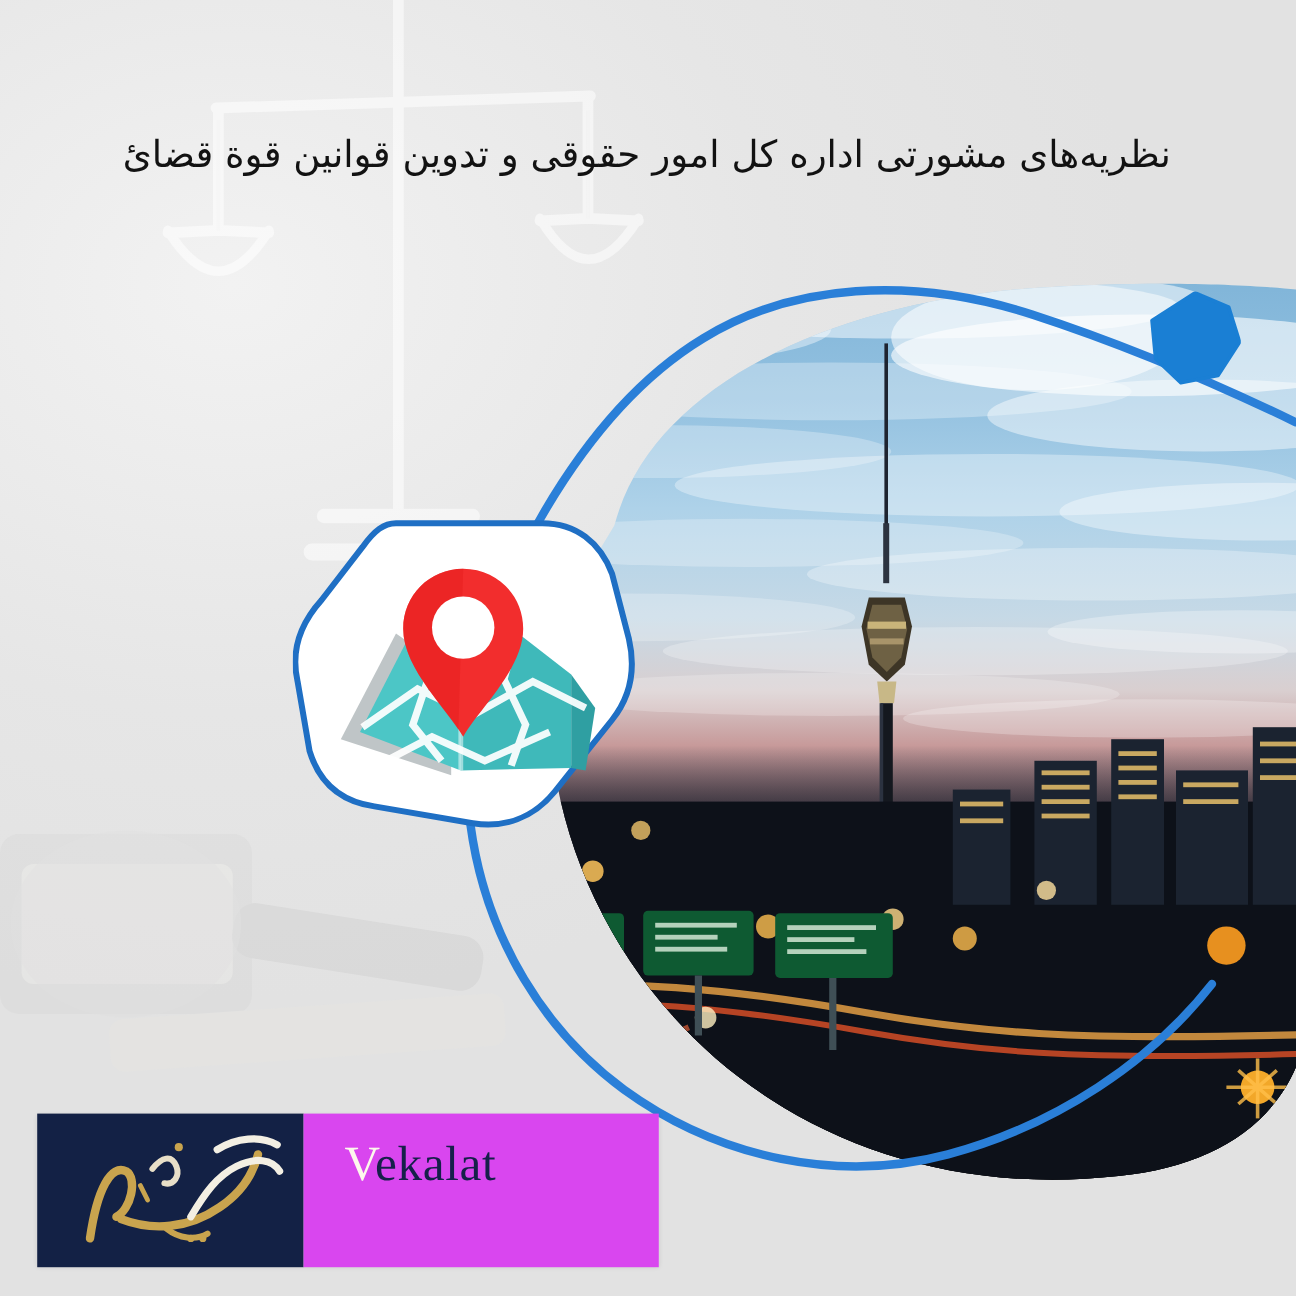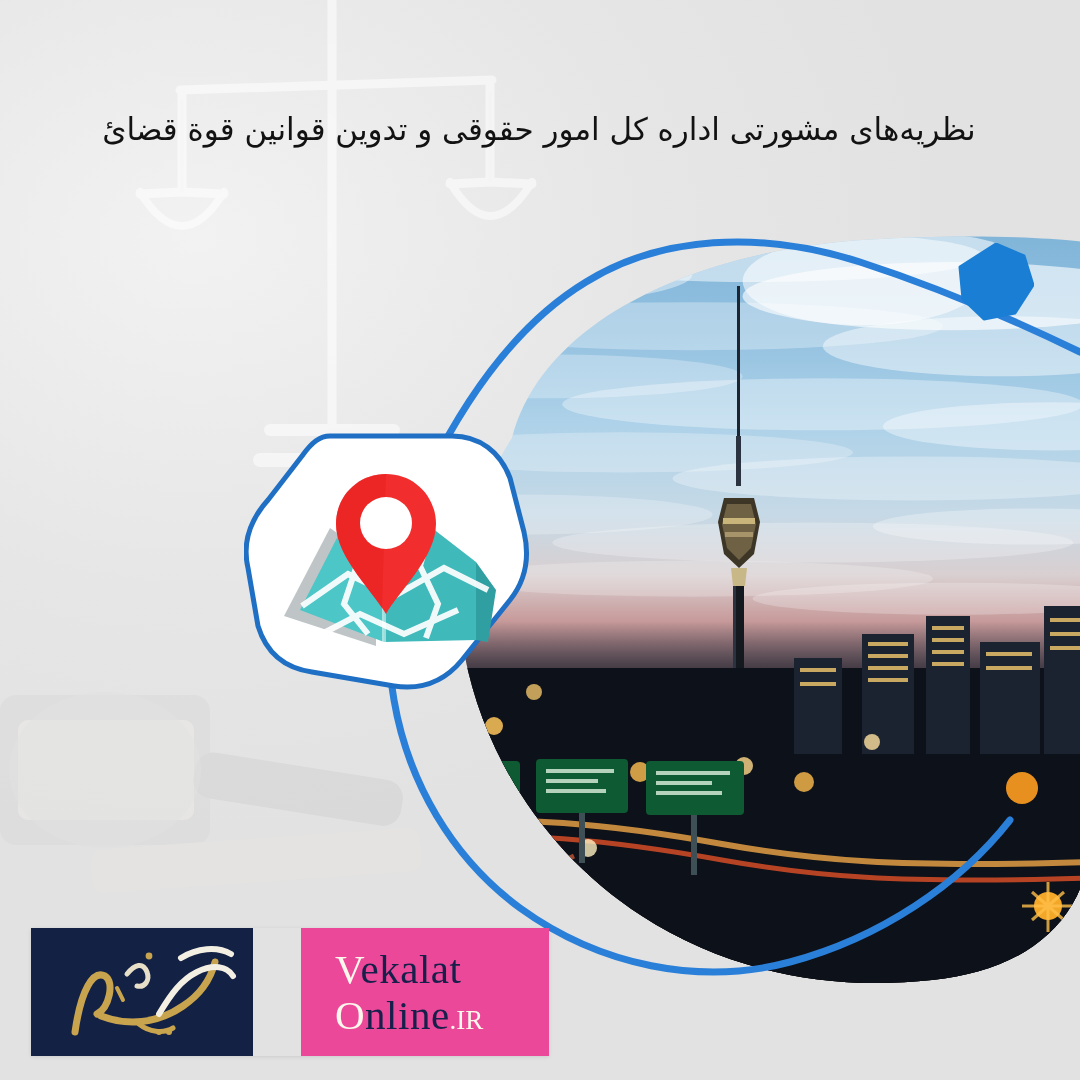--- a/index.html
+++ b/index.html
@@ -64,21 +64,21 @@
   
   .hept { position:absolute; left:958px; top:243px; width:76px; height:78px; }
 
   
   .badge { position:absolute; left:244px; top:428px; width:288px; height:268px; }
 
   
   .logo { position:absolute; left:31px; top:928px; width:518px; height:128px; display:flex;
           box-shadow:0 1px 4px rgba(0,0,0,.10); }
   .logo-navy { width:222px; background:#132145; position:relative; }
-  .logo-gold { flex:1; background:#ec4899; position:relative;margin-left:48px; }
+  .logo-gold { flex:1; background:#d946ef; position:relative; }
   .logo-gold .line {
     position:absolute; left:34px; font-family:"Liberation Serif","DejaVu Serif",serif;
     font-size:41px; letter-spacing:.5px; color:#16204a; white-space:nowrap;
   }
   .logo-gold .l1 { top:17px; }
   .logo-gold .l2 { top:63px; }
   .logo-gold .cap { color:#fdf8ec; }
   .logo-gold .tld { font-size:27px; color:#fdf8ec; letter-spacing:0; }
   .calig { position:absolute; inset:0; }
 </style>
@@ -293,19 +293,16 @@
           <circle cx="128" cy="104" r="3" fill="#c9a44e" stroke="none"></circle>
           <circle cx="138" cy="104" r="3" fill="#c9a44e" stroke="none"></circle>
           <path d="M86 60 L92 72" stroke="#c9a44e" stroke-width="4"></path>
         </g>
       </svg>
     </div>
     <div class="logo-gold">
       <div class="line l1">
         <span class="cap">V</span><span>ekalat</span>
       </div>
-      <div class="line l2">
-        <span class="cap">O</span><span>nline</span><span class="tld">.<span style="font-variant:small-caps">IR</span></span>
-      </div>
     </div>
   </div>
 
 </div>
 
 </body></html>

